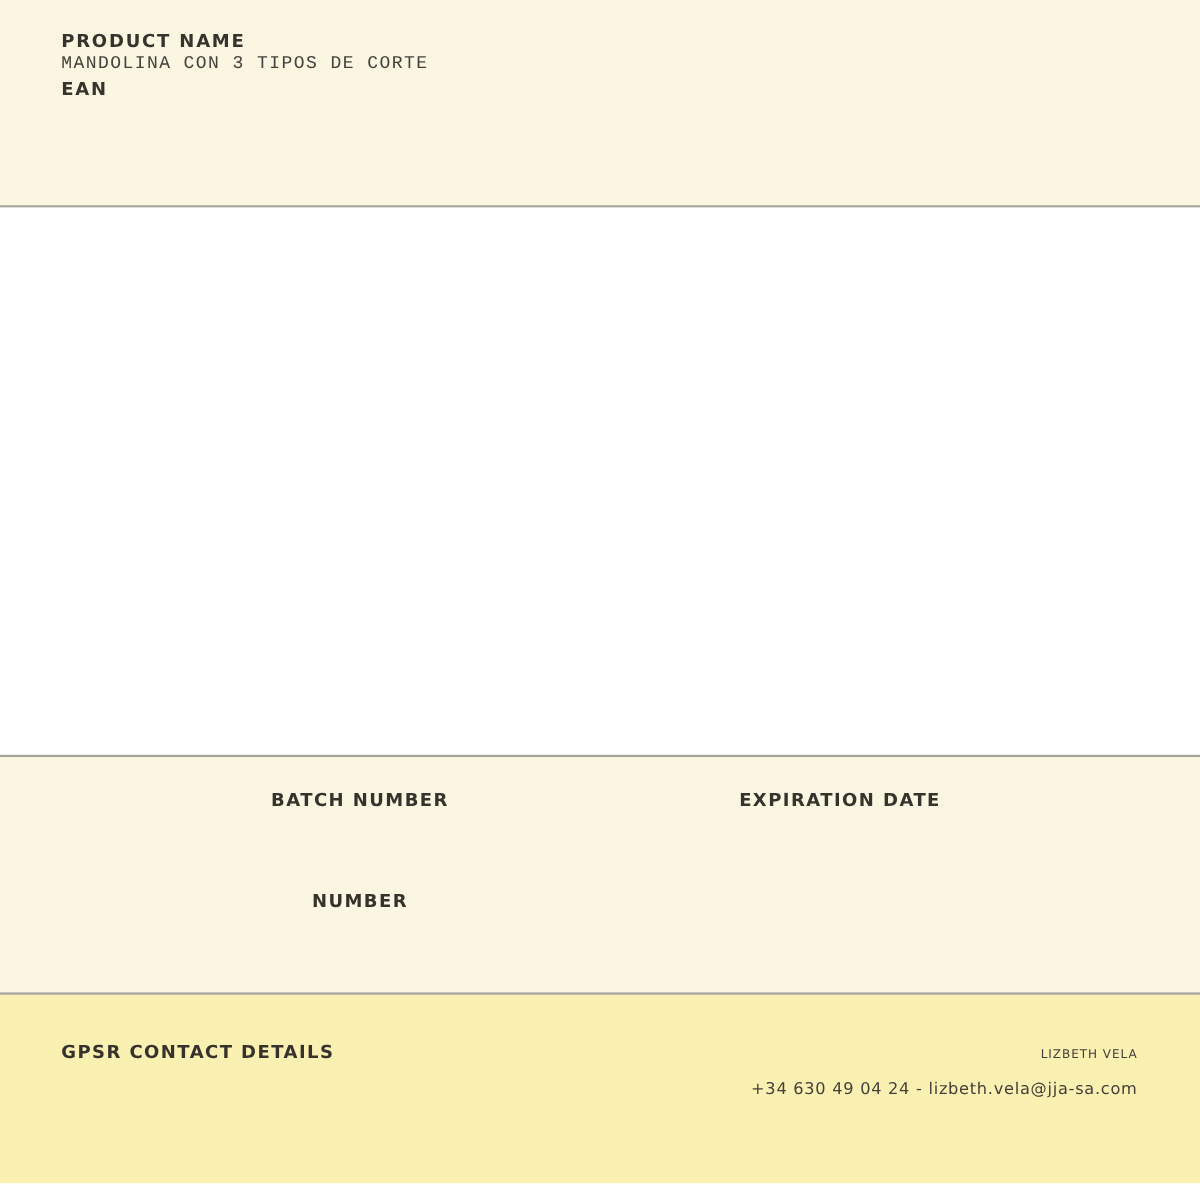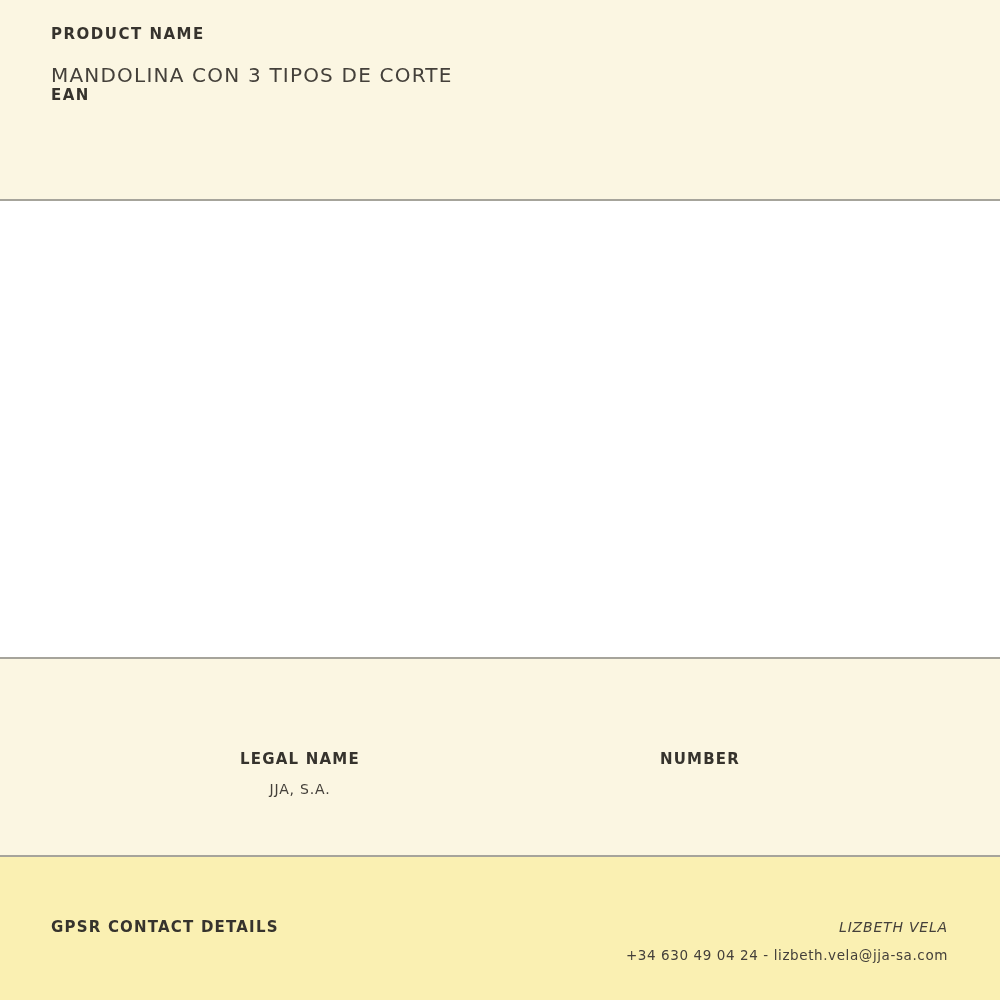--- a/index.html
+++ b/index.html
@@ -15,56 +15,56 @@
   body{
     font-family:"DejaVu Sans","Liberation Sans",sans-serif;
     color:var(--text);
     background:var(--white);
   }
   .page{width:1000px;height:1000px;display:flex;flex-direction:column;overflow:hidden;}
 
   .divider{height:2px;background:var(--divider);flex:none;}
 
   
-  .sec-top{height:199px;background:var(--cream);padding:24px 51px 0 51px;flex:none;}
+  .sec-top{height:171px;background:var(--cream);padding:24px 51px 0 51px;flex:none;}
   .field-label{
     font-weight:bold;font-size:15px;line-height:20px;
     letter-spacing:1.5px;color:var(--text-strong);
   }
   .field-value{
-    font-size:20px;line-height:20px;letter-spacing:1.2px;
-    color:var(--text);margin-top:21px;
+    font-size:15px;line-height:20px;letter-spacing:1.2px;
+    color:var(--text);margin-top:0;font-family:Liberation Mono, monospace;
   }
   .field-gap{}
 
   
   .sec-middle{height:456px;background:var(--white);flex:none;}
 
   
   .sec-details{height:196px;background:var(--cream);padding:26px 100px 0 100px;flex:none;}
   .detail-row{display:grid;grid-template-columns:1fr 1fr;text-align:center;}
   .detail-row.second{margin-top:64px;}
   .detail-header{
     font-weight:bold;font-size:15px;line-height:20px;
     letter-spacing:1.2px;color:var(--text-strong);
   }
   .detail-value{
     font-size:14px;line-height:20px;letter-spacing:0.8px;
     color:var(--text);margin-top:10px;
   }
 
   
-  .sec-contact{height:157px;background:var(--yellow);padding:60px 52px 0 51px;flex:none;}
+  .sec-contact{height:157px;background:var(--yellow);padding:38px 52px 0 51px;flex:none;}
   .contact-row{display:flex;justify-content:space-between;align-items:baseline;}
   .contact-title{
     font-weight:bold;font-size:15px;line-height:20px;
     letter-spacing:1.2px;color:var(--text-strong);
   }
   .contact-name{
-    font-size:14px;line-height:20px;letter-spacing:0.8px;color:var(--text);font-style:italic;
+    font-size:10px;line-height:20px;letter-spacing:0.8px;color:var(--text);
   }
   .contact-line{
     font-size:13.5px;line-height:20px;letter-spacing:0.6px;
     color:var(--text);text-align:right;margin-top:8px;
   }
 </style>
 </head>
 <body>
 
 <div class="page">
@@ -75,25 +75,29 @@
     <div class="field-label field-gap">EAN</div>
   </div>
 
   <div class="divider"></div>
 
   <div class="sec-middle"></div>
 
   <div class="divider"></div>
 
   <div class="sec-details">
+    <div class="detail-row">
+      <div>
+        <div class="detail-header">BATCH NUMBER</div>
+      </div>
+      <div>
+        <div class="detail-header">EXPIRATION DATE</div>
+      </div>
+    </div>
     <div class="detail-row second">
-      <div>
-        <div class="detail-header">LEGAL NAME</div>
-        <div class="detail-value">JJA, S.A.</div>
-      </div>
       <div>
         <div class="detail-header">NUMBER</div>
       </div>
     </div>
   </div>
 
   <div class="divider"></div>
 
   <div class="sec-contact">
     <div class="contact-row">

